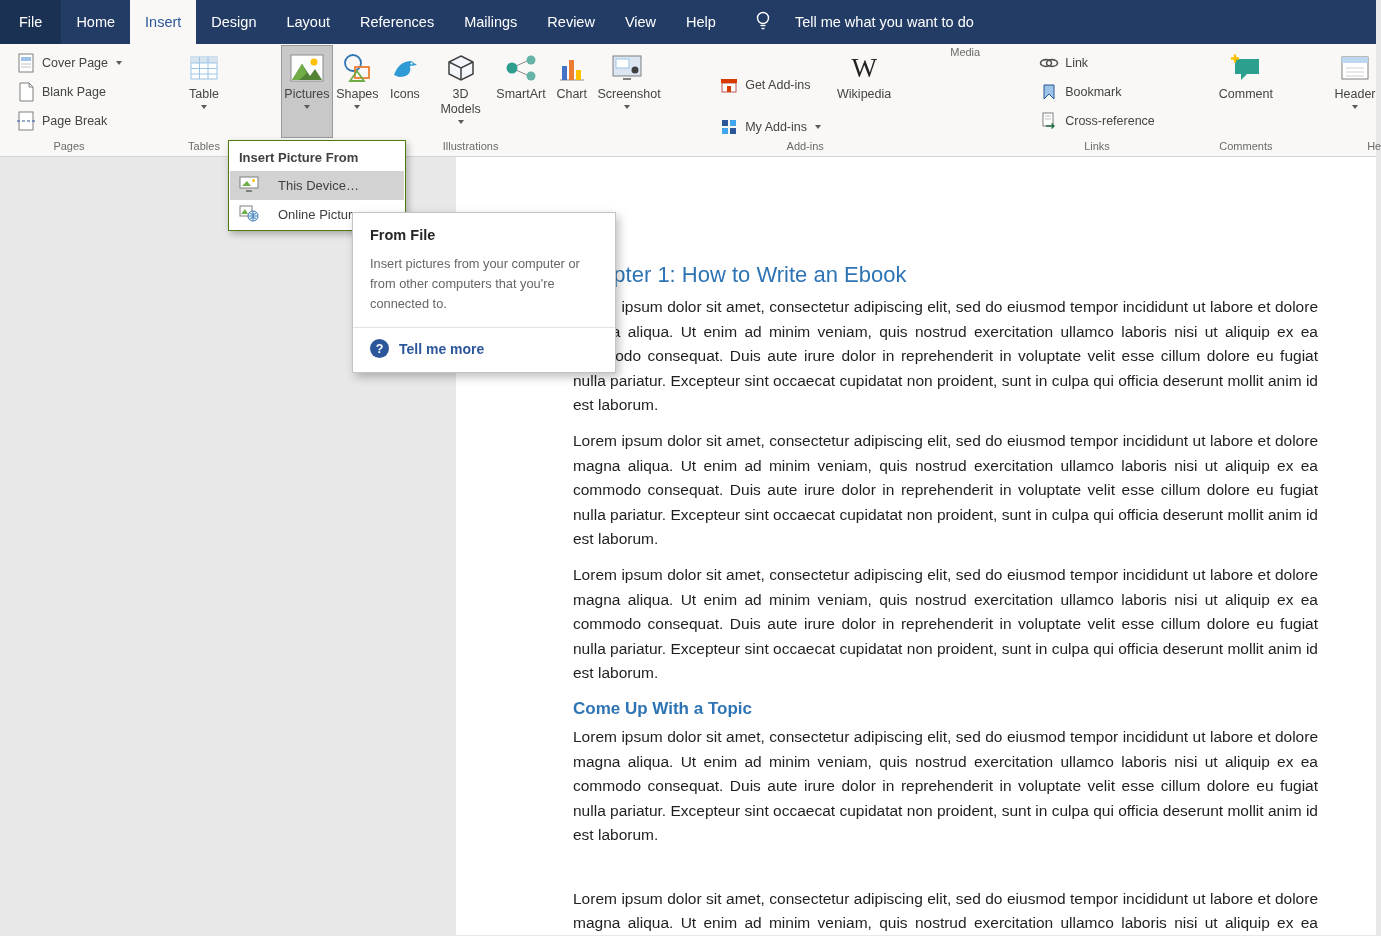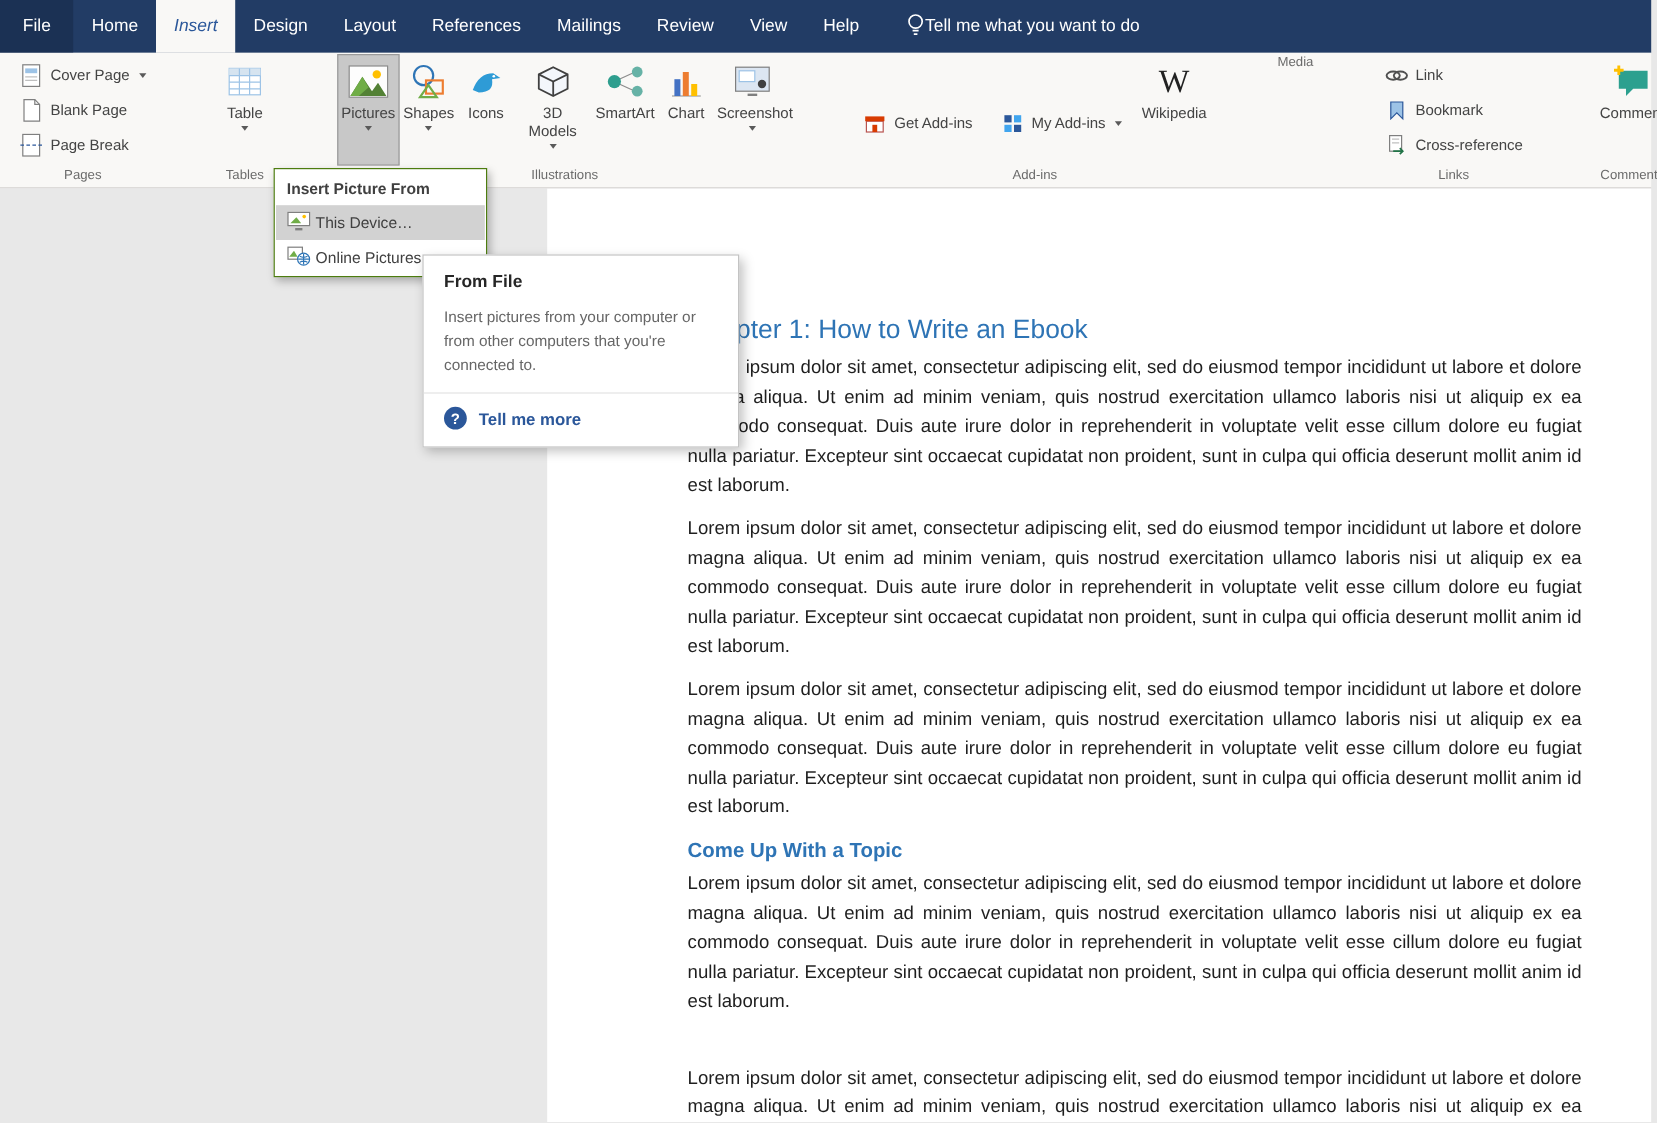--- a/index.html
+++ b/index.html
@@ -3,48 +3,48 @@
 <meta charset="utf-8">
 <style>
   *{margin:0;padding:0;box-sizing:border-box;font-family:"Liberation Sans","DejaVu Sans",sans-serif;}
   html,body{width:1381px;height:936px;overflow:hidden;background:#e8e8e8;}
   .app{position:relative;width:1376px;height:936px;}
 
   
   .titlebar{height:44px;background:#223c65;display:flex;align-items:stretch;color:#fff;font-size:14.5px;}
   .tab{padding:0 15px;display:flex;align-items:center;cursor:default;white-space:nowrap;}
   .tab.file{padding:0 19px;background:#1b3154;}
-  .tab.active{background:#f9f8f6;color:#2b579a;font-style:italic;}
-  .tellme{display:flex;align-items:center;gap:0;margin-left:24px;font-size:14.5px;}
+  .tab.active{background:#f9f8f6;color:#2b579a;}
+  .tellme{display:flex;align-items:center;gap:24px;margin-left:24px;font-size:14.5px;}
 
   
   .ribbon{height:113px;background:#f9f8f6;border-bottom:1px solid #d6d4d2;display:flex;align-items:stretch;padding:1px 4px 0 6px;position:relative;gap:20px;}
   .rgroup{display:flex;flex-direction:column;justify-content:space-between;padding:0 5px;}
   .rbody{display:flex;align-items:flex-start;height:93px;}
   .rlabel{height:17px;font-size:11px;color:#6b6b6b;text-align:center;line-height:15px;}
   .rsep{width:1px;background:#e0dedc;margin:5px 2px;}
 
   .stack{display:flex;flex-direction:column;padding-top:3px;}
-  .stack2{display:flex;flex-direction:row;gap:13px;padding-top:3px;padding-right:6px;margin-top:40px;}
+  .stack2{display:flex;flex-direction:column;gap:13px;padding-top:25px;padding-right:6px;}
   .smallbtn{display:flex;align-items:center;gap:6px;font-size:12.5px;color:#444;height:29px;padding:0 5px;white-space:nowrap;}
   .smallbtn .ic{display:flex;align-items:center;justify-content:center;width:20px;}
 
   .bigbtn{display:flex;flex-direction:column;align-items:center;padding:4px 5px 2px;height:93px;min-width:46px;}
   .bigbtn .bicon{height:38px;display:flex;align-items:center;justify-content:center;}
   .bigbtn .blabel{font-size:12.5px;color:#444;text-align:center;line-height:15px;max-width:60px;}
   .bigbtn.pressed{background:#c8c8c8;box-shadow:inset 0 0 0 1px #9a9a9a;}
   .chev{width:0;height:0;border-left:3.5px solid transparent;border-right:3.5px solid transparent;border-top:4px solid #5a5a5a;display:inline-block;margin-top:3px;flex:none;}
   .chev.inline{margin-top:0;margin-left:2px;}
   .wiki-w{font-family:"Liberation Serif","DejaVu Serif",serif;font-size:27px;color:#222;line-height:30px;}
   .hash{font-size:25px;font-weight:bold;color:#404040;line-height:30px;}
 
   
   .pictures-dropdown{position:absolute;left:228px;top:140px;width:178px;background:#fff;border:1px solid #4d7c0f;box-shadow:2px 3px 7px rgba(0,0,0,.28);z-index:20;padding:1px;}
   .dd-header{font-size:13px;font-weight:bold;color:#404040;padding:8px 9px 6px;}
-  .dd-item{height:29px;display:flex;align-items:center;gap:4px;padding:0 9px;font-size:13px;color:#404040;white-space:nowrap;}
+  .dd-item{height:29px;display:flex;align-items:center;gap:19px;padding:0 9px;font-size:13px;color:#404040;white-space:nowrap;}
   .dd-item.highlighted{background:#d2d2d2;}
 
   
   .from-file-tooltip{position:absolute;left:352px;top:212px;width:264px;background:#fff;border:1px solid #c3c3c3;box-shadow:3px 4px 9px rgba(0,0,0,.25);z-index:30;}
   .tt-inner{padding:14px 17px 0;}
   .tt-title{font-size:14.5px;font-weight:bold;color:#262626;margin-bottom:11px;}
   .tt-body{font-size:12.8px;color:#666;line-height:20px;margin-bottom:13px;}
   .tt-footer{border-top:1px solid #e3e3e3;display:flex;align-items:center;gap:10px;padding:11px 17px 14px;}
   .helpcircle{width:19px;height:19px;border-radius:50%;background:#2b579a;color:#fff;font-size:12.5px;font-weight:bold;display:flex;align-items:center;justify-content:center;flex:none;}
   .tt-link{color:#2b579a;font-weight:bold;font-size:14px;}

